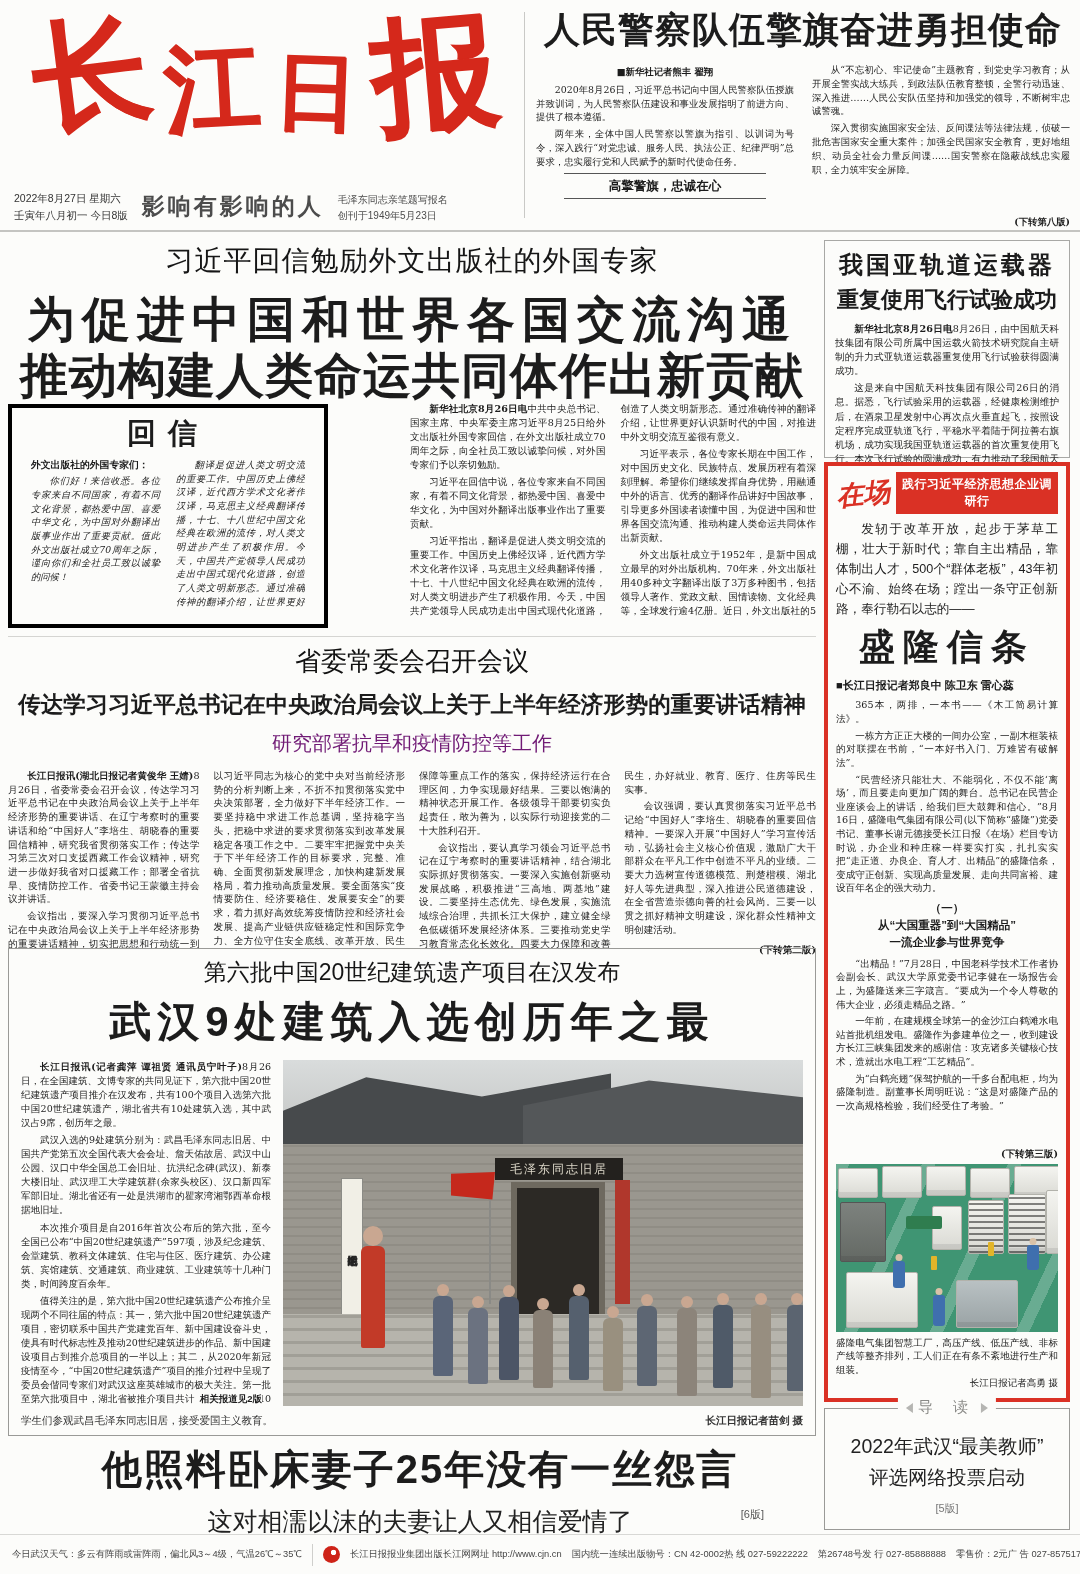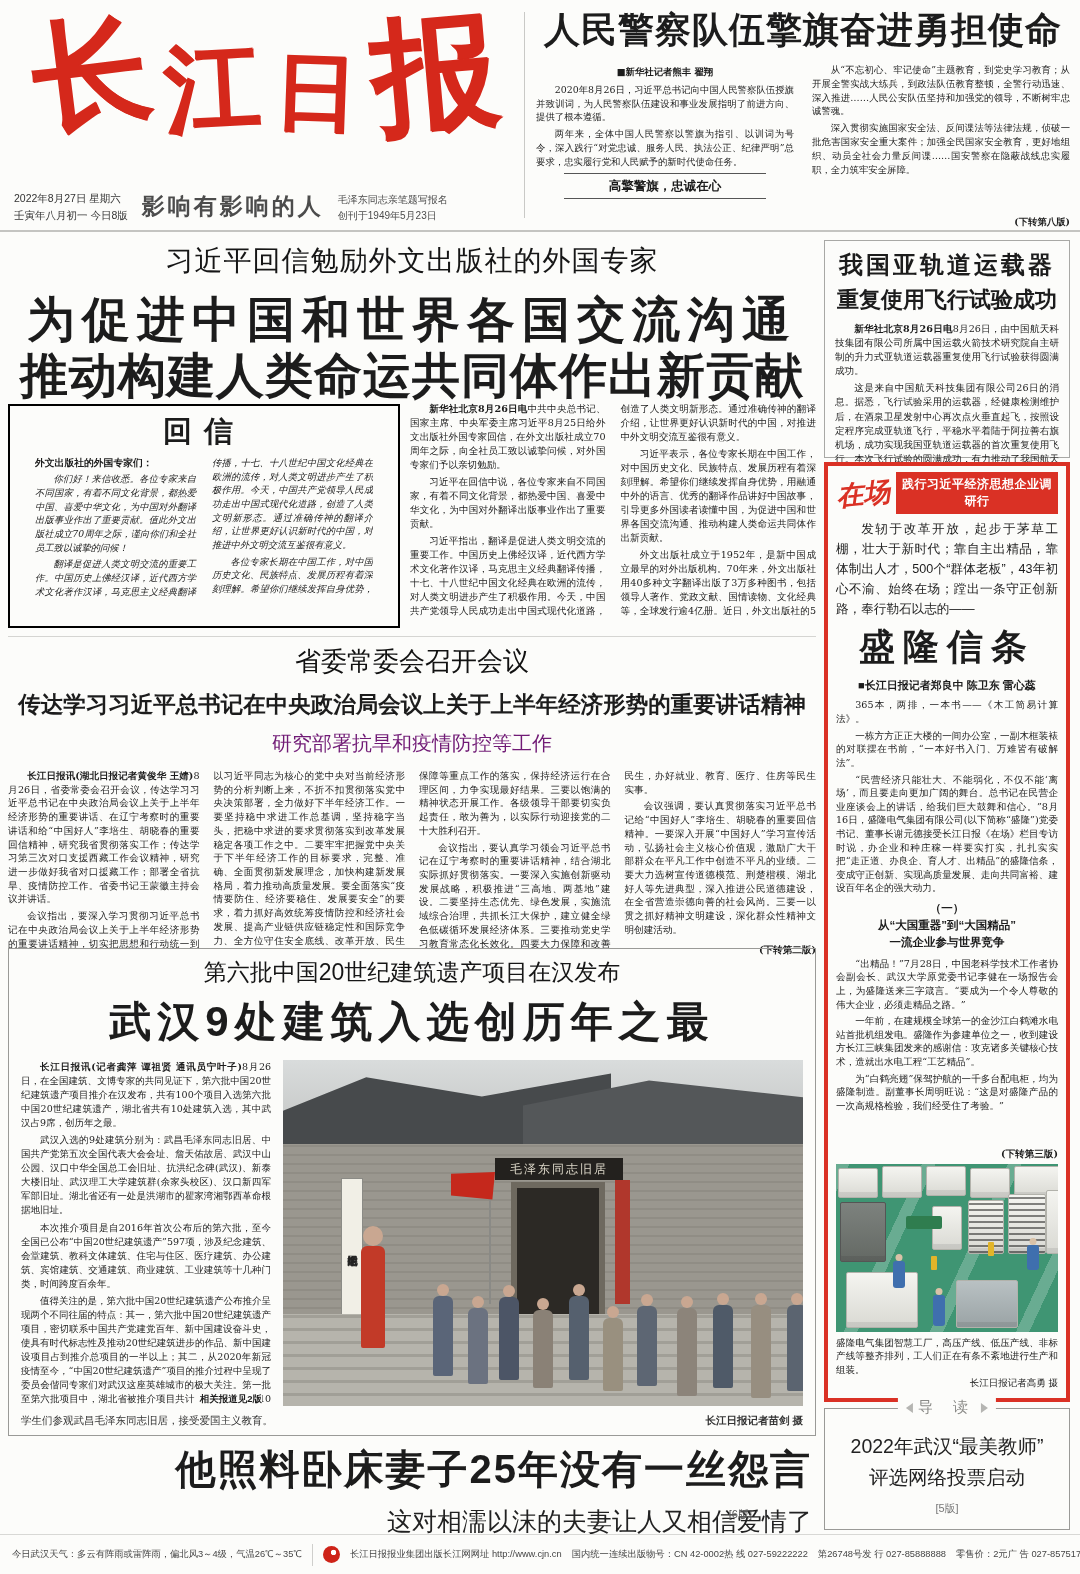--- a/index.html
+++ b/index.html
@@ -31,22 +31,22 @@
   .police-sub{width:78%;margin:4px auto;padding:3px 0;border-top:1px solid #555;border-bottom:1px solid #555;
         text-align:center;font-weight:700;font-size:12.5px;font-family:"Liberation Sans",sans-serif;}
   .police-cont{position:absolute;right:0;bottom:0;font-weight:700;background:#fcfcfa;padding-left:5px;}
   .hrule1{position:absolute;left:0;top:230px;width:1080px;height:2px;background:#c4c4c1;}
   
   .lead{position:absolute;left:8px;top:242px;width:808px;text-align:center;}
   .lead-kicker{font-size:28px;color:#161616;margin-bottom:12px;letter-spacing:1px;}
   .lead-l1{font-size:48px;font-weight:900;letter-spacing:7px;line-height:1.15;}
   .lead-l2{font-size:48px;font-weight:900;letter-spacing:1px;line-height:1.2;}
   
-  .letterbox{position:absolute;left:8px;top:404px;width:392px;height:224px;border:2px solid #000000;
-        box-sizing:border-box;padding:6px 25px;}
+  .letterbox{position:absolute;left:8px;top:404px;width:320px;height:224px;border:4px solid #000000;
+        box-sizing:border-box;padding:6px 19px;}
   .letter-title{text-align:center;font-size:29px;font-weight:700;letter-spacing:12px;
         font-family:"DejaVu Serif",serif;margin-bottom:4px;}
   .letter-body{height:152px;column-count:2;column-gap:16px;column-fill:auto;overflow:hidden;
         font-size:9.3px;line-height:1.47;}
   .letter-sal{font-weight:700;font-size:9.8px;margin:0 0 2px 0;}
   .letter-p{font-family:"DejaVu Serif",serif;font-style:italic;}
   
   .xinhua{position:absolute;left:410px;top:402px;width:406px;height:226px;column-count:2;column-gap:15px;
         column-fill:auto;font-size:9.6px;line-height:1.46;overflow:hidden;font-family:"DejaVu Serif",serif;}
   
@@ -97,41 +97,41 @@
   .pn::after{content:"";position:absolute;top:12px;left:2px;right:2px;bottom:0;border-radius:6px 6px 2px 2px;
         background:var(--c,#6b7280);}
   .pn.big::before{width:20px;height:20px;}
   .pn.big::after{top:20px;left:0;right:0;}
   .pn-sm{position:absolute;width:14px;}
   .pn-sm::before{content:"";position:absolute;top:0;left:50%;transform:translateX(-50%);width:7px;height:7px;
         border-radius:50%;background:#d9c2a8;}
   .pn-sm::after{content:"";position:absolute;top:7px;left:1px;right:1px;bottom:0;border-radius:3px;
         background:#3f6fae;}
   
-  .strip{position:absolute;left:4px;top:1442px;width:808px;height:84px;text-align:right;}
+  .strip{position:absolute;left:16px;top:1442px;width:808px;height:84px;text-align:center;}
   .strip-title{font-size:40px;font-weight:900;letter-spacing:2px;}
   .strip-sub{font-size:25px;color:#222;margin-top:8px;}
   .strip-page{position:absolute;right:60px;bottom:4px;font-size:11px;color:#555;}
   
   .subo{position:absolute;left:824px;top:240px;width:246px;height:218px;border:1px solid #a8a8a5;
         box-sizing:border-box;padding:8px 10px;}
   .subo-t1{font-size:24px;font-weight:900;text-align:center;letter-spacing:3px;}
   .subo-t2{font-size:22px;font-weight:900;text-align:center;margin-top:4px;}
   .subo-body{margin-top:7px;font-size:9.6px;line-height:1.47;overflow:hidden;height:146px;
         font-family:"DejaVu Serif",serif;}
   .zc{position:absolute;left:824px;top:462px;width:246px;height:940px;border:4px solid #da3125;
         box-sizing:border-box;padding:6px 8px;}
   .zc-head{display:flex;align-items:center;gap:6px;}
   .zc-logo{color:#da3125;font-size:27px;font-weight:900;font-style:italic;font-family:"DejaVu Serif",serif;
         transform:rotate(-6deg);line-height:1;}
   .zc-banner{flex:1;background:#da3125;color:#fff;font-size:12px;font-weight:700;text-align:center;
         padding:4px 2px;letter-spacing:0.5px;}
   .zc-intro{font-size:12.6px;line-height:1.58;text-indent:2em;text-align:justify;margin:6px 0 4px;}
   .zc-title{font-size:36px;font-weight:900;text-align:center;letter-spacing:8px;margin:2px 0 6px;}
-  .zc-byline{font-size:11px;font-weight:700;text-align:center;margin-bottom:5px;}
+  .zc-byline{font-size:11px;font-weight:700;margin-bottom:5px;}
   .zc-flow{height:462px;overflow:hidden;position:relative;font-size:9.6px;line-height:1.42;
         font-family:"DejaVu Serif",serif;}
   .zc-sec{text-align:center;font-weight:800;font-size:11.5px;line-height:1.5;margin:5px 0;
         font-family:"Liberation Sans",sans-serif;}
   .zc-cont{position:absolute;right:0;bottom:0;font-weight:700;background:#fcfcfa;padding-left:5px;}
   .zc-photo-wrap{position:absolute;left:8px;right:8px;bottom:8px;}
   .photo-factory{position:relative;height:168px;overflow:hidden;background:#3f9573;}
   .pf-aisle{position:absolute;inset:0;background:repeating-linear-gradient(115deg,rgba(255,255,255,0.22) 0 12px,transparent 12px 78px);}
   .cab{position:absolute;background:linear-gradient(#f4f4f0,#d9d9d3);border:1px solid #b2b2ab;
         border-radius:2px;box-shadow:inset 0 -5px 0 rgba(0,0,0,0.08);}

